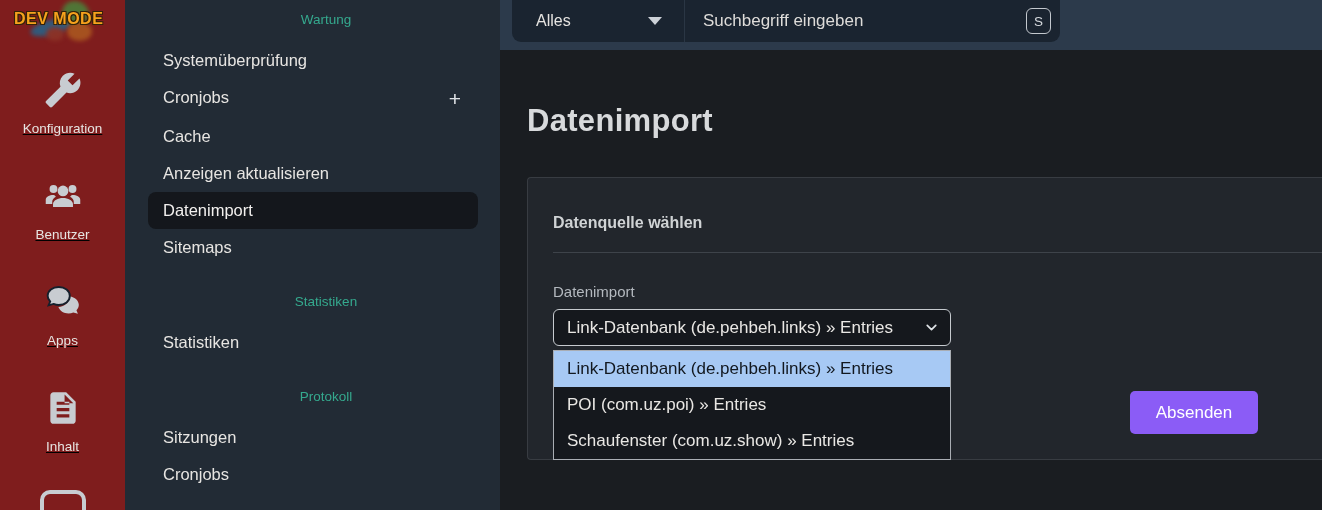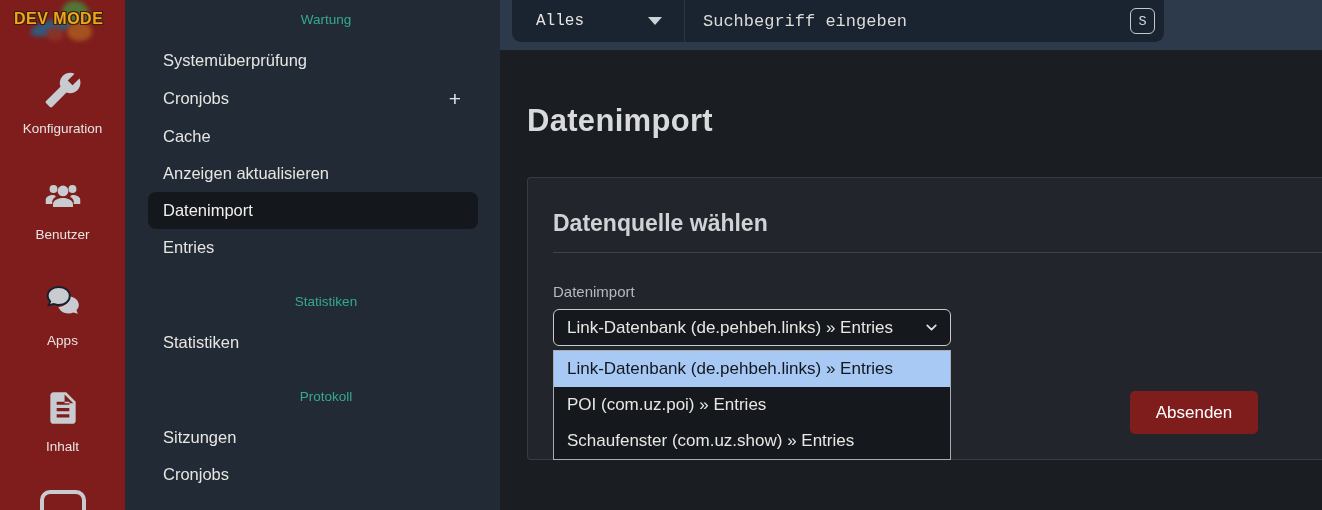--- a/index.html
+++ b/index.html
@@ -15,70 +15,70 @@
   
   .rail { width:125px; flex-shrink:0; background:#7f1d1d; display:flex; flex-direction:column; align-items:center; overflow:hidden; }
   .logo { position:relative; width:100%; height:50px; flex-shrink:0; }
   .blob { position:absolute; border-radius:50%; filter:blur(2px); opacity:.95; }
   .blob.b1 { left:30px; top:20px; width:42px; height:15px; background:#2e5d80; transform:rotate(-14deg); }
   .blob.b2 { left:62px; top:1px;  width:27px; height:24px; background:#4e7a38; transform:rotate(18deg); }
   .blob.b3 { left:67px; top:22px; width:25px; height:19px; background:#a85420; }
   .blob.b4 { left:46px; top:27px; width:18px; height:14px; background:#8c3226; }
   .logo-text { position:absolute; left:14px; top:10px; z-index:2; font-size:16px; font-weight:bold; letter-spacing:.5px; color:#f6a21d;
     text-shadow:1px 1px 0 #33230a, -1px -1px 0 #33230a, 1px -1px 0 #33230a, -1px 1px 0 #33230a; }
-  .rail-item { width:100%; height:106px; display:flex; flex-direction:column; align-items:center; justify-content:center; gap:12px; cursor:pointer; flex-shrink:0; }
+  .rail-item { width:100%; height:106px; display:flex; flex-direction:column; align-items:center; justify-content:center; gap:12px; cursor:pointer; flex-shrink:0;text-decoration:underline; }
   .rail-item:first-of-type { margin-top:6px; }
   .rail-icon svg { width:38px; height:38px; fill:#c8ccd1; display:block; }
   .rail-label { font-size:13.5px; color:#e7e5e2; }
   .rail-partial { width:46px; height:44px; border:4px solid #c8ccd1; border-radius:10px; margin-top:16px; flex-shrink:0; }
 
   
   .sidebar { width:375px; flex-shrink:0; background:#222b35; padding-top:12px; overflow:hidden; }
   .side-section { margin-bottom:28px; }
   .side-section-header { display:flex; align-items:center; height:22px; padding-left:27px; margin-bottom:8px;flex-direction:column; }
   .side-section-title { color:#35a98e; font-size:13.5px; }
   .side-section-line { flex:1; height:1px; background:#315a50; margin-left:14px; margin-right:24px; }
   .side-item { margin:0 22px 0 23px; padding:9px 15px; border-radius:8px; font-size:16.5px; color:#e7e5e2;
-    display:flex; justify-content:space-between; align-items:center; cursor:pointer; }
+    display:flex; justify-content:space-between; cursor:pointer; }
   .side-item.active { background:#14171c; color:#f2f0ee; }
   .side-plus { font-size:21px; color:#dfe2e6; line-height:1; margin-right:2px; font-weight:400; }
 
   
   .main { flex:1; min-width:0; display:flex; flex-direction:column; }
   .topbar { height:50px; flex-shrink:0; background:#2c3a4b; position:relative; }
-  .searchbox { position:absolute; left:12px; top:0; width:652px; height:42px; background:#1a2430;
-    border-radius:0 0 9px 9px; display:flex; align-items:center;font-family:Liberation Mono, monospace; }
+  .searchbox { position:absolute; left:12px; top:0; width:548px; height:42px; background:#1a2430;
+    border-radius:0 0 9px 9px; display:flex; align-items:center; }
   .search-filter { width:172px; height:100%; display:flex; align-items:center; justify-content:space-between;
     padding:0 22px 0 24px; cursor:pointer; color:#e6e4e1; font-size:16px; }
   .filter-caret { width:0; height:0; border-left:7px solid transparent; border-right:7px solid transparent; border-top:8px solid #cdd2d8; }
   .search-divider { width:1px; height:42px; background:#2a3644; }
   .search-input { flex:1; height:100%; background:transparent; border:none; outline:none;
     color:#dedcd9; font-size:17px; padding-left:18px; font-family:inherit; }
   .search-input::placeholder { color:#dedcd9; opacity:1; }
   .search-key { width:25px; height:26px; border:1px solid #c3c8ce; border-radius:6px; color:#d6dade;
     display:flex; align-items:center; justify-content:center; font-size:13.5px; margin:0 9px 0 8px; flex-shrink:0; }
 
   .content { padding-left:27px; position:relative; }
   .page-title { margin:53px 0 0 0; font-size:31px; line-height:36px; font-weight:700; color:#d8dadc; letter-spacing:.3px; }
 
   .panel { margin-top:38px; height:283px; background:#22262c; border:1px solid #383c42; border-right:none;
     border-radius:4px 0 0 4px; position:relative; }
-  .panel-title { margin:31px 0 0 25px; font-size:23px; line-height:28px; font-weight:700; color:#d0d3d5; }
+  .panel-title { margin:31px 0 0 25px; font-size:16px; line-height:28px; font-weight:700; color:#d0d3d5; }
   .panel-divider { height:1px; background:#3e434a; margin:15px 0 0 25px; }
 
   .field { position:relative; width:398px; margin:30px 0 0 25px; }
   .field-label { font-size:15px; color:#b4b9bf; }
   .select-box { margin-top:9px; width:100%; height:37px; background:#15181d; border:1px solid #c6cacf; border-radius:6px;
     display:flex; align-items:center; justify-content:space-between; padding:0 10px 0 13px; color:#e9e7e4; font-size:17px; cursor:pointer; }
   .select-caret svg { width:17px; height:17px; stroke:#dfe3e7; stroke-width:2.4; fill:none; display:block; }
   .dropdown { position:absolute; left:0; top:67px; width:100%; background:#15181d; border:1px solid #a9adb3; z-index:5; }
   .dropdown-option { height:36px; display:flex; align-items:center; padding-left:13px; font-size:17px; color:#e9e7e4; cursor:pointer; }
   .dropdown-option.highlighted { background:#a7c9f4; color:#12181f; }
 
-  .submit-btn { position:absolute; top:213px; right:64px; width:128px; height:43px; background:#7f1d1d; color:#ffffff;
+  .submit-btn { position:absolute; top:213px; right:64px; width:128px; height:43px; background:#8b5cf6; color:#ffffff;
     border:none; border-radius:5px; font-size:17px; font-family:inherit; cursor:pointer; }
 </style>
 </head>
 <body>
 
 <div class="app">
 
   <nav class="rail">
     <div class="logo">
       <span class="blob b1"></span>
@@ -152,21 +152,21 @@
       <div class="side-item">
         <span>Cache</span>
       </div>
       <div class="side-item">
         <span>Anzeigen aktualisieren</span>
       </div>
       <div class="side-item active">
         <span>Datenimport</span>
       </div>
       <div class="side-item">
-        <span>Entries</span>
+        <span>Sitemaps</span>
       </div>
     </div>
 
     <div class="side-section">
       <div class="side-section-header">
         <span class="side-section-title">Statistiken</span>
         <span class="side-section-line"></span>
       </div>
       <div class="side-item">
         <span>Statistiken</span>

